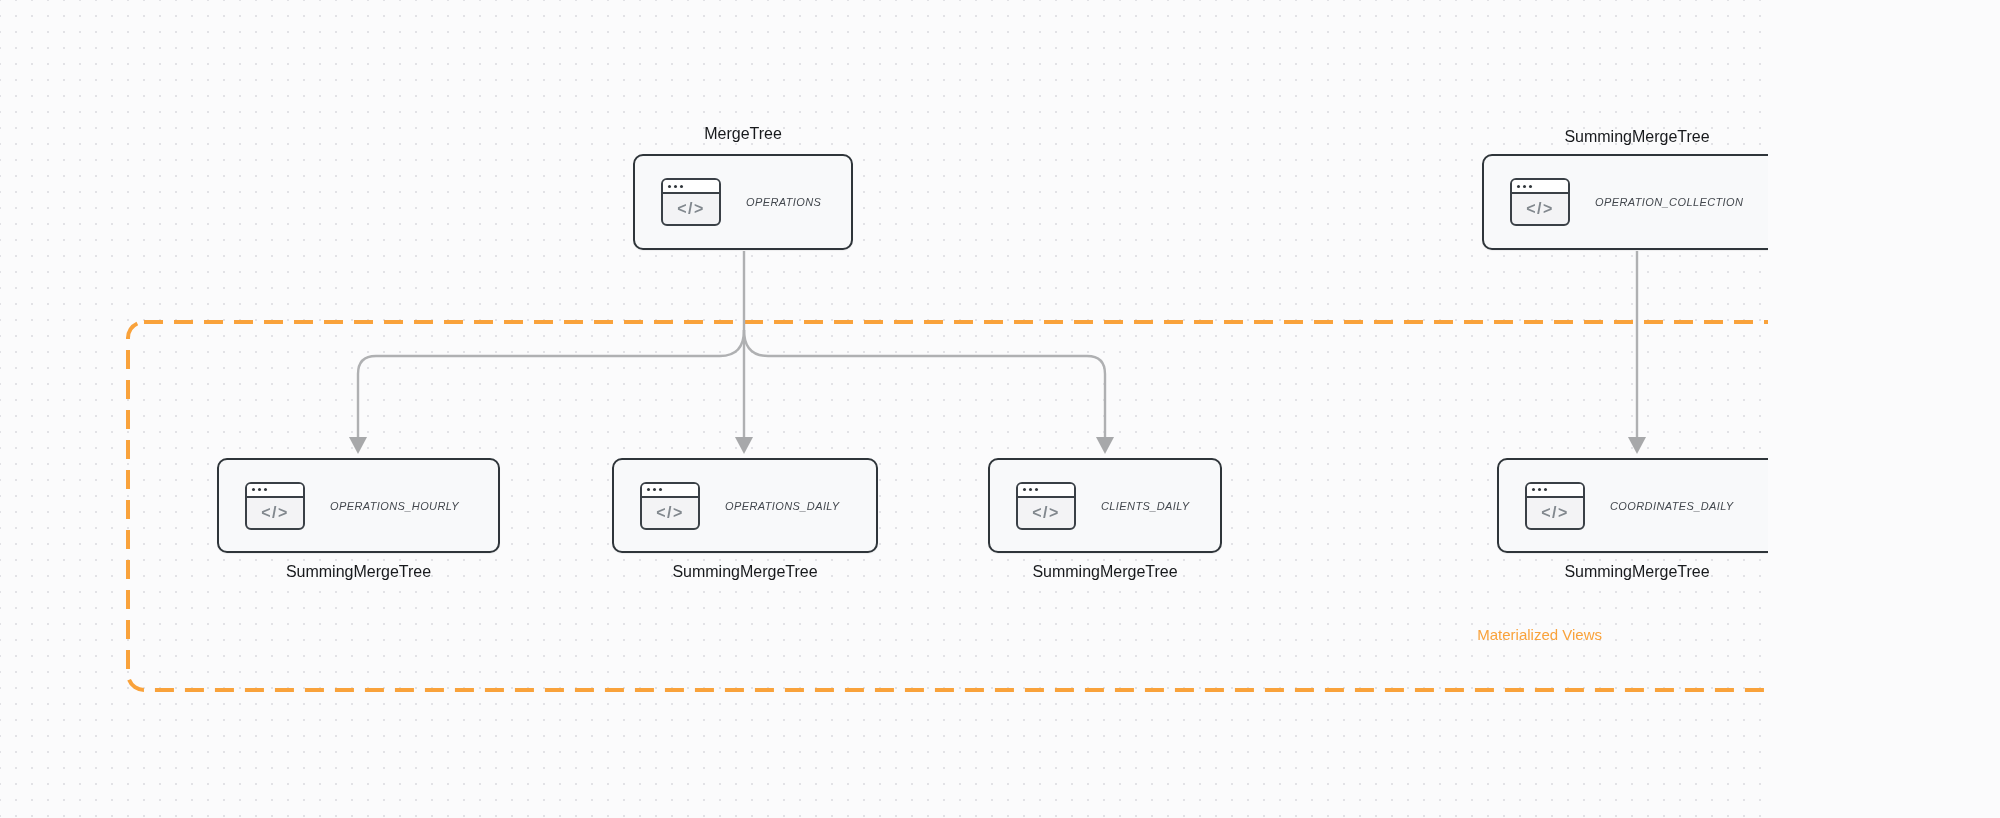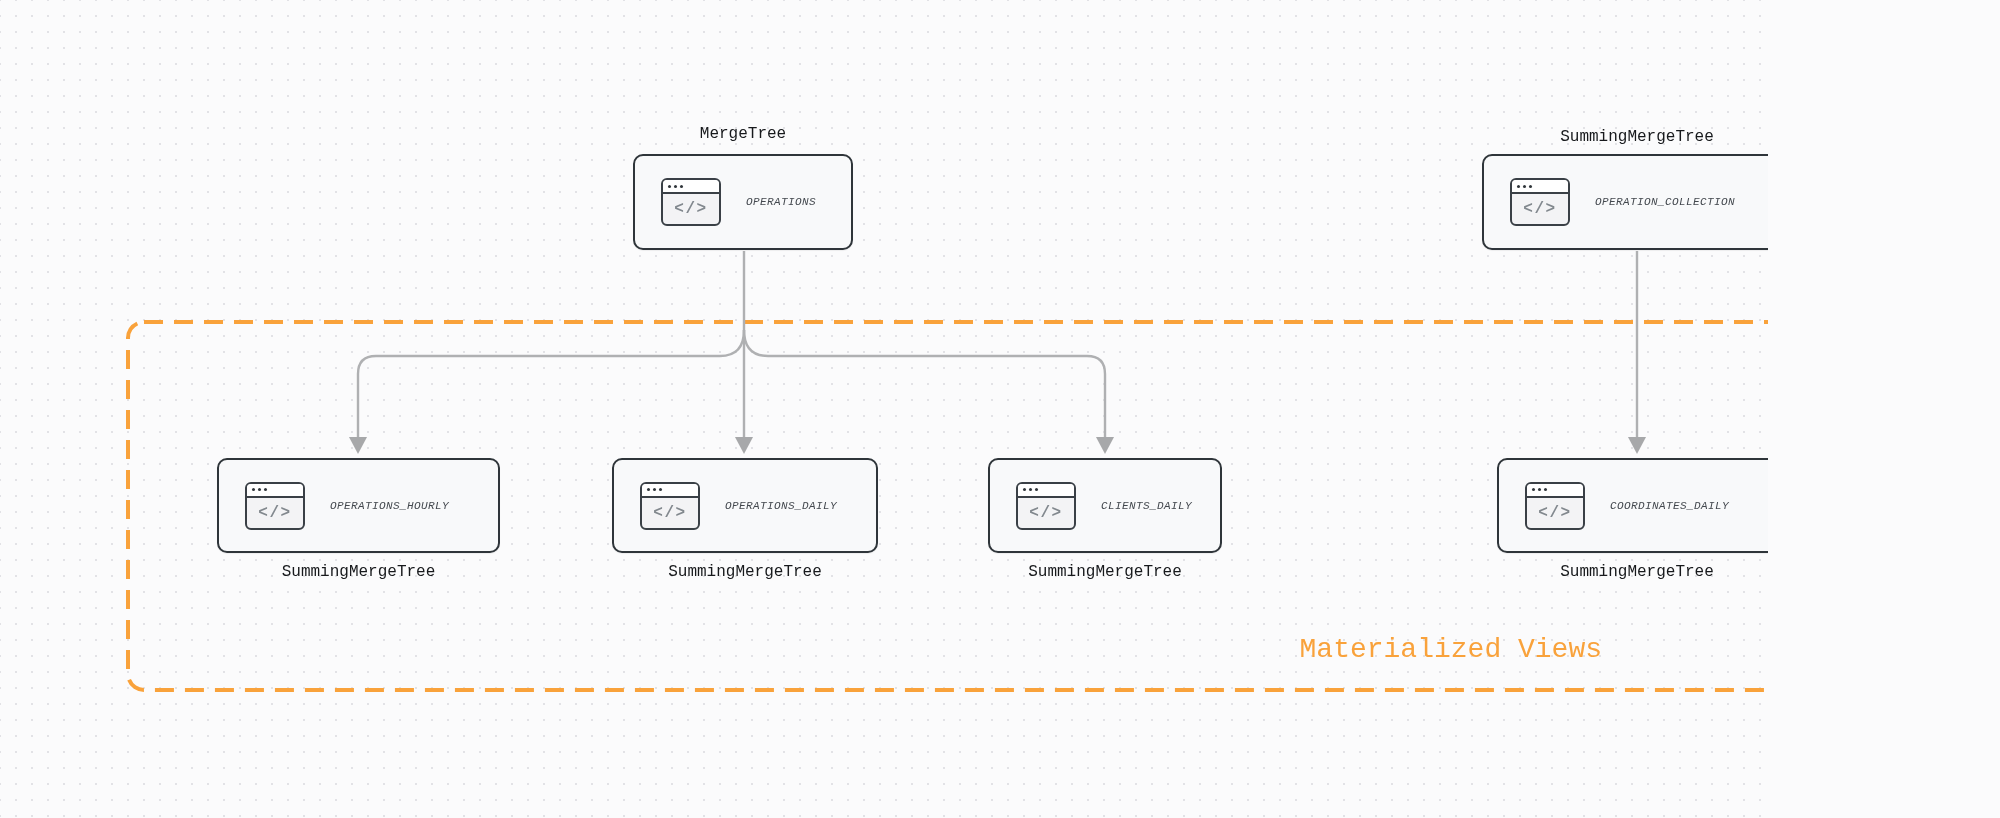--- a/index.html
+++ b/index.html
@@ -8,21 +8,20 @@
     background:#fbfbfc;
   }
   .canvas{
     position:relative;
     width:1768px;height:818px;
     overflow:hidden;
     background-color:#fbfbfc;
     background-image:radial-gradient(#e2e2e6 1.2px, transparent 1.2px);
     background-size:16px 16px;
     background-position:8px 8px;
-    font-family:Liberation Mono, monospace;
   }
   svg.layer{position:absolute;left:0;top:0;width:2000px;height:818px;pointer-events:none;}
 
   
   .node{
     position:absolute;
     box-sizing:border-box;
     background:#f8f9fa;
     border:2.5px solid #2f353a;
     border-radius:10px;
@@ -74,25 +73,24 @@
     position:absolute;
     font-size:16px;
     color:#17191c;
     text-align:center;
     white-space:nowrap;
   }
   
   .group-caption{
     position:absolute;
     right:166px;top:626px;
-    font-size:28px;
+    font-size:15px;
     font-weight:500;
     color:#f9a23b;
     white-space:nowrap;
-    margin-top:8px;
   }
 </style>
 </head>
 <body>
 
 <div class="canvas">
 
   <svg class="layer" viewBox="0 0 2000 818">
 
     <rect x="128" y="322" width="1744" height="368" rx="16" fill="none" stroke="#f9a23b" stroke-width="4" stroke-dasharray="19 11"></rect>

